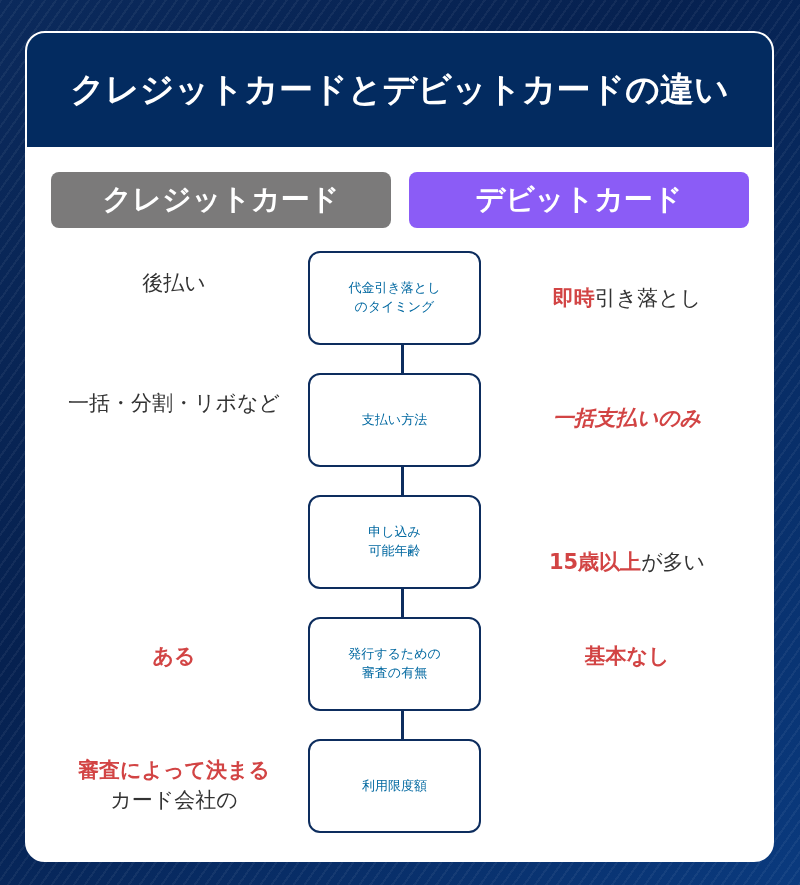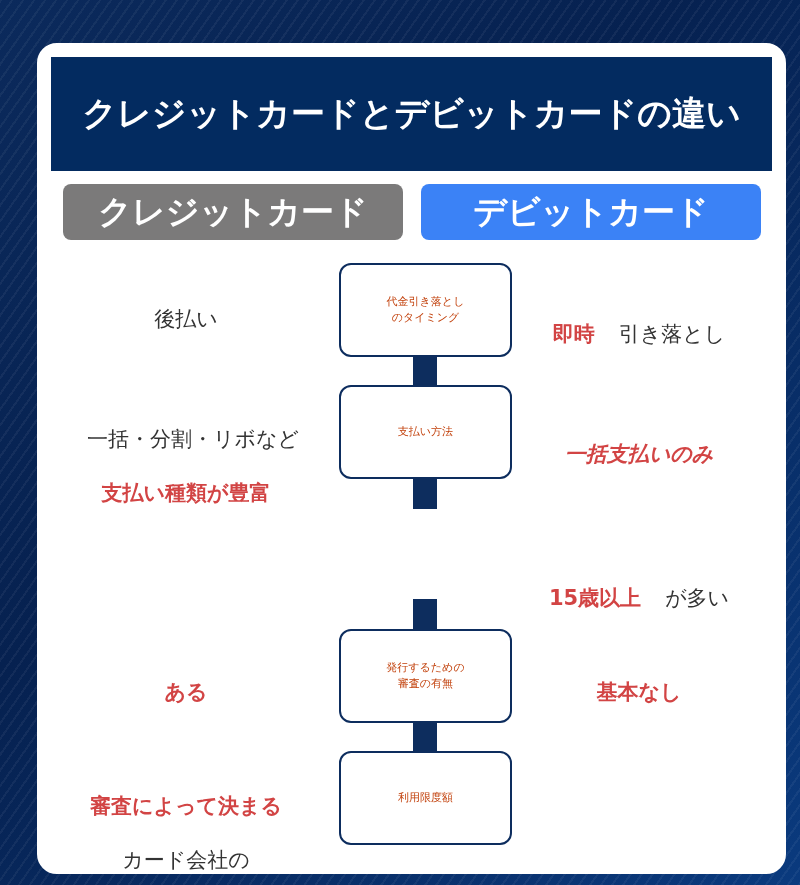--- a/index.html
+++ b/index.html
@@ -1,15 +1,15 @@
 <!DOCTYPE html>
 <html><head>
 <meta charset="utf-8">
 <style>
-  * { box-sizing: border-box; margin: 0; padding: 12px; }
+  * { box-sizing: border-box; margin: 0; padding: 0; }
   html, body { width: 800px; height: 885px; overflow: hidden; }
   body {
     font-family: "DejaVu Sans", "Liberation Sans", sans-serif;
     background:
       repeating-linear-gradient(125deg, rgba(255,255,255,0.05) 0 2px, transparent 2px 9px),
       linear-gradient(135deg, #0b2a5c 0%, #062150 40%, #0a3a7e 100%);
     position: relative;
   }
   .card {
     position: absolute; left: 25px; top: 31px; width: 749px; height: 831px;
@@ -18,32 +18,32 @@
   }
   .header {
     height: 114px; background: #032b60; display: flex; align-items: center; justify-content: center;
   }
   .header h1 {
     color: #ffffff; font-size: 34px; font-weight: bold; letter-spacing: 0px;
   }
   .col-head {
     position: absolute; top: 139px; height: 56px; width: 340px; border-radius: 8px;
     display: flex; align-items: center; justify-content: center;
-    color: #ffffff; font-size: 33px; font-weight: bold;
+    color: #ffffff; font-size: 29px; font-weight: bold;
   }
   .col-head.credit { left: 24px; background: #7b7a7a; }
-  .col-head.debit { left: 382px; background: #3b82f6; text-align: right; }
+  .col-head.debit { left: 382px; background: #8b5cf6; text-align: right; }
   .connector {
     position: absolute; left: 374px; width: 3px; background: #0d2d5e;
   }
   .box {
-    position: absolute; left: 300px; width: 173px; height: 94px;
+    position: absolute; left: 281px; width: 173px; height: 94px;
     border: 2.5px solid #0d2d5e; border-radius: 12px; background: #fff;
     display: flex; align-items: center; justify-content: center; text-align: center;
-    font-size: 11px; line-height: 1.45; color: #c2410c; white-space: pre-line;
+    font-size: 13px; line-height: 1.45; color: #0369a1; white-space: pre-line;
   }
   .side {
     position: absolute; width: 270px; text-align: center;
     font-size: 21px; line-height: 1.45; color: #333333;
   }
   .side.left { left: 12px; }
   .side.right { left: 460px; width: 280px; text-align: center; }
   .red { color: #d24444; font-weight: bold; }
   .line { display: block; white-space: nowrap; }
 </style>
@@ -68,26 +68,27 @@
   <div class="side left" style="top:235px;">
     <span class="line"><span>後払い</span></span>
   </div>
   <div class="side right" style="top:250px;">
     <span class="line"><span class="red">即時</span><span>引き落とし</span></span>
   </div>
 
   <div class="box" style="top:340px;">支払い方法</div>
   <div class="side left" style="top:355px;">
     <span class="line"><span>一括・分割・リボなど</span></span>
-    <span class="line red">支払い種類が豊富</span>
   </div>
   <div class="side right" style="top:370px;font-style:italic;">
     <span class="line red">一括支払いのみ</span>
   </div>
 
+  <div class="box" style="top:462px;">申し込み
+可能年齢</div>
   <div class="side right" style="top:494px;margin-top:20px;">
     <span class="line"><span class="red">15歳以上</span><span>が多い</span></span>
   </div>
 
   <div class="box" style="top:584px;">発行するための
 審査の有無</div>
   <div class="side left" style="top:608px;">
     <span class="line red">ある</span>
   </div>
   <div class="side right" style="top:608px;">

